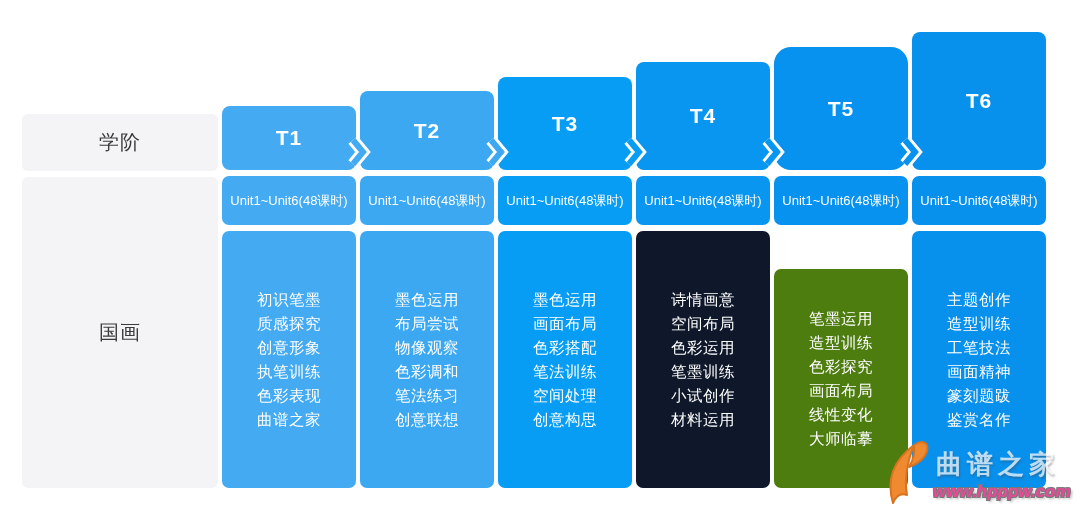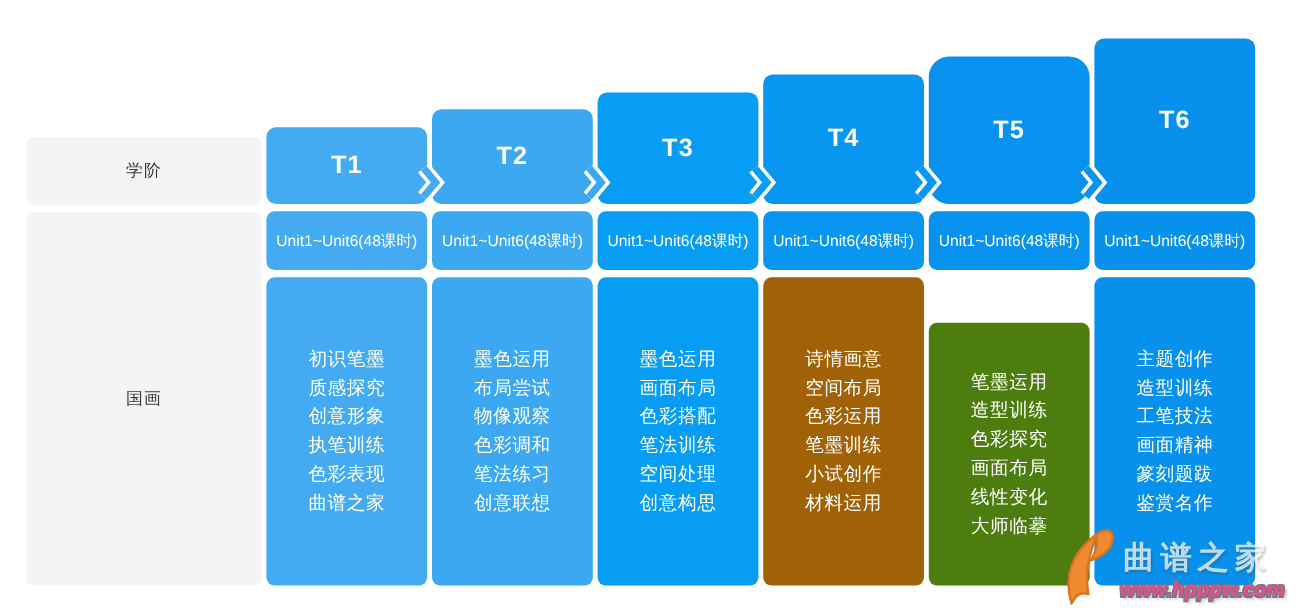--- a/index.html
+++ b/index.html
@@ -6,21 +6,21 @@
   .page {
     position:relative; width:1080px; height:513px; background:#ffffff;
     overflow:hidden; font-family:"Liberation Sans", sans-serif;
     -webkit-font-smoothing:antialiased;
   }
 
   
   .side-block {
     position:absolute; left:22px; width:196px; background:#F4F4F6;
     border-radius:6px; display:flex; align-items:center; justify-content:center;
-    color:#3A3A3C; font-size:14px; letter-spacing:1px;
+    color:#3A3A3C; font-size:20px; letter-spacing:1px;
   }
   .side-stage   { top:114px; height:57px; }
   .side-subject { top:177px; height:311px; }
 
   
   .column { position:absolute; top:0; width:134px; height:488px; }
   .col0 { left:222px; } .col1 { left:360px; } .col2 { left:498px; }
   .col3 { left:636px; } .col4 { left:774px; } .col5 { left:912px; }
 
   .header {
@@ -127,21 +127,21 @@
       </div>
     <svg class="chevron" viewBox="0 0 18 28">
       <polyline class="outline" points="3,2 13,14 3,26"></polyline>
       <polyline class="mark" points="3,2 13,14 3,26" style="stroke: rgb(8, 157, 244);"></polyline>
     </svg>
   </div>
 
   <div class="column col3">
     <div class="header" style="background: rgb(9, 150, 241);">T4</div>
     <div class="unit" style="background: rgb(9, 150, 241);">Unit1~Unit6(48课时)</div>
-    <div class="content" style="background: #a16207;">
+    <div class="content" style="background: #0f172a;">
         <div class="course-item">诗情画意</div>
         <div class="course-item">空间布局</div>
         <div class="course-item">色彩运用</div>
         <div class="course-item">笔墨训练</div>
         <div class="course-item">小试创作</div>
         <div class="course-item">材料运用</div>
       </div>
     <svg class="chevron" viewBox="0 0 18 28">
       <polyline class="outline" points="3,2 13,14 3,26"></polyline>
       <polyline class="mark" points="3,2 13,14 3,26" style="stroke: rgb(9, 150, 241);"></polyline>

